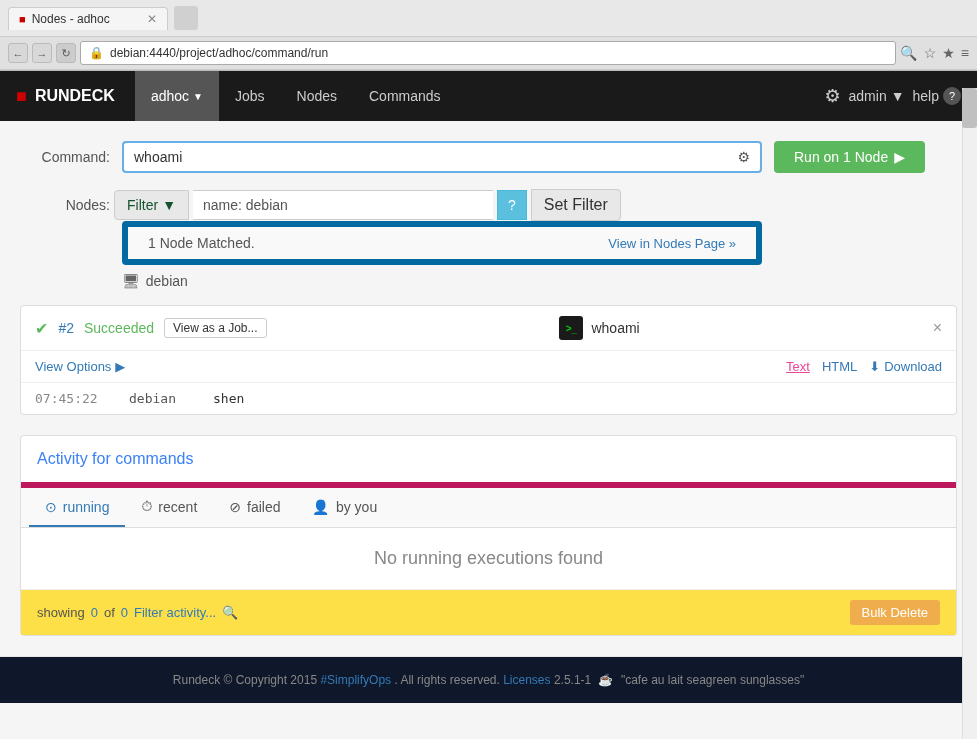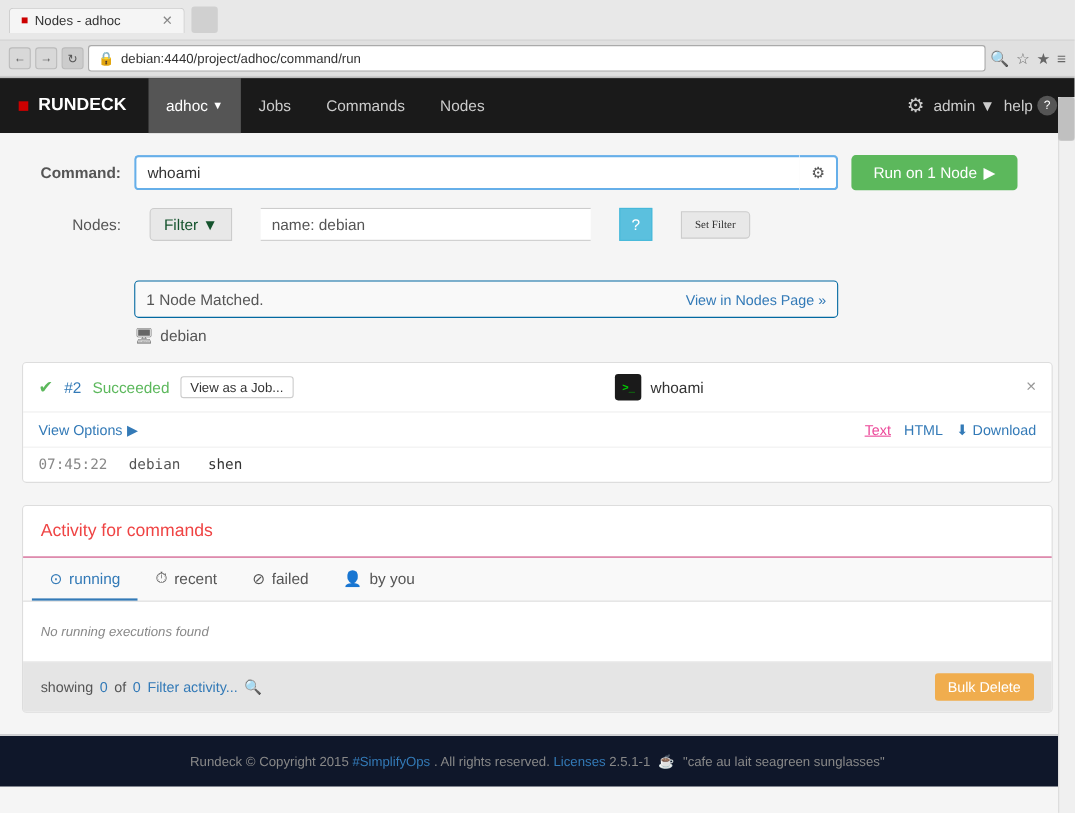--- a/index.html
+++ b/index.html
@@ -36,36 +36,36 @@
     .nav-right { display: flex; align-items: center; gap: 8px; margin-left: auto; }
     .nav-gear { color: #ccc; font-size: 18px; cursor: pointer; }
     .nav-admin { color: #ccc; cursor: pointer; display: flex; align-items: center; gap: 4px; }
     .nav-help { color: #ccc; cursor: pointer; display: flex; align-items: center; gap: 4px; }
 
     
     .main-content { background: #f5f5f5; padding: 20px; }
 
     
     .command-row { display: flex; align-items: center; margin-bottom: 16px; gap: 12px; }
-    .command-label { width: 90px; text-align: right; font-weight: 700; color: #555; font-size: 14px; }
+    .command-label { width: 90px; text-align: right; font-weight: 400; color: #555; font-size: 14px; }
     .command-input-group { display: flex; flex: 1; max-width: 640px; }
     .command-input { flex: 1; border: 2px solid #66afe9; border-right: none; border-radius: 4px 0 0 4px; padding: 6px 10px; font-size: 14px; outline: none; color: #333; }
     .command-settings-btn { background: #fff; border: 2px solid #66afe9; border-left: none; border-radius: 0 4px 4px 0; padding: 6px 10px; cursor: pointer; color: #555; font-size: 14px; }
     .run-btn { background: #5cb85c; color: white; border: none; border-radius: 4px; padding: 8px 20px; font-size: 14px; cursor: pointer; display: flex; align-items: center; gap: 6px; white-space: nowrap; }
 
     
-    .nodes-row { display: flex; align-items: center; gap: 26px; }
+    .nodes-row { display: flex; align-items: center; gap: 4px; }
     .nodes-label { width: 90px; text-align: right; font-weight: 500; color: #555; }
     .filter-btn { background: #e8e8e8; border: 1px solid #ccc; border-radius: 4px 0 0 4px; padding: 6px 12px; cursor: pointer; display: flex; align-items: flex-end; gap: 4px; font-size: 14px; color: #14532d; }
     .filter-input { border: 1px solid #ccc; border-left: none; border-right: none; padding: 6px 10px; font-size: 14px; color: #555; width: 300px; background: white; }
     .filter-help-btn { background: #5bc0de; border: 1px solid #46b8da; color: white; padding: 6px 10px; cursor: pointer; font-size: 14px; }
-    .set-filter-btn { background: #e8e8e8; border: 1px solid #ccc; border-radius: 0 4px 4px 0; padding: 6px 12px; cursor: pointer; font-size: 10px; color: #333; font-family: Liberation Serif, serif; }
-
-    
-    .node-matched-bar { background: #f9f9f9; border: 1px solid #0369a1; border-radius: 4px; max-width: 640px; margin-left: 102px; margin-bottom: 8px; padding: 8px 10px; display: flex; align-items: center; justify-content: space-between; margin-top: 36px; }
+    .set-filter-btn { background: #e8e8e8; border: 1px solid #ccc; border-radius: 0 4px 4px 0; padding: 6px 12px; cursor: pointer; font-size: 16px; color: #333; }
+
+    
+    .node-matched-bar { background: #f9f9f9; border: 6px solid #0369a1; border-radius: 4px; max-width: 640px; margin-left: 102px; margin-bottom: 8px; padding: 8px 20px; display: flex; align-items: center; justify-content: space-between; }
     .node-matched-text { font-size: 14px; color: #555; }
     .view-nodes-link { color: #337ab7; text-decoration: none; font-size: 13px; cursor: pointer; }
 
     .node-item { display: flex; align-items: center; gap: 6px; margin-left: 102px; margin-bottom: 16px; color: #555; font-size: 14px; }
     .node-icon { color: #666; font-size: 14px; }
 
     
     .execution-result { background: white; border: 1px solid #ddd; border-radius: 4px; margin-bottom: 20px; }
     .execution-header { display: flex; align-items: center; padding: 10px 14px; border-bottom: 1px solid #eee; gap: 10px; }
     .success-icon { color: #5cb85c; font-size: 16px; }
@@ -78,40 +78,40 @@
     .close-exec-btn { margin-left: auto; color: #999; cursor: pointer; font-size: 16px; }
 
     .view-options-row { padding: 8px 14px; display: flex; align-items: center; justify-content: space-between; border-bottom: 1px solid #f0f0f0; }
     .view-options-btn { color: #337ab7; cursor: pointer; font-size: 13px; display: flex; align-items: center; gap: 4px; }
     .output-format-btns { display: flex; align-items: center; gap: 12px; }
     .format-btn { color: #337ab7; text-decoration: none; cursor: pointer; font-size: 13px; }
     .format-btn.active { color: #ec4899; text-decoration: underline; }
     .download-btn { color: #337ab7; cursor: pointer; font-size: 13px; display: flex; align-items: center; gap: 4px; }
 
     .exec-output { padding: 8px 14px; }
-    .output-row { display: flex; align-items: center; gap: 12px; font-size: 13px; font-family: monospace; }
+    .output-row { display: flex; align-items: center; gap: 24px; font-size: 13px; font-family: monospace; }
     .output-time { color: #888; min-width: 70px; }
     .output-node { color: #555; min-width: 60px; }
     .output-value { color: #333; font-weight: 500; }
 
     
     .activity-section { background: white; border: 1px solid #ddd; border-radius: 4px; }
-    .activity-title { padding: 14px 16px; font-size: 16px; font-weight: 500; color: #ef4444; border-bottom: 1px solid #be185d; }
+    .activity-title { padding: 14px 16px; font-size: 16px; font-weight: 500; color: #3b82f6; border-bottom: 6px solid #be185d; }
 
     
     .activity-tabs { display: flex; border-bottom: 1px solid #ddd; padding: 0 8px; background: #f9f9f9; }
     .activity-tab { padding: 10px 16px; cursor: pointer; color: #555; font-size: 14px; display: flex; align-items: center; gap: 6px; border-bottom: 2px solid transparent; }
     .activity-tab.active { border-bottom: 2px solid #337ab7; color: #337ab7; font-weight: 500; }
     .tab-icon { font-size: 14px; }
 
     
-    .activity-body { padding: 20px 16px; color: #888; font-size: 12px; text-align: left; font-style: italic; }
-
-    
-    .activity-footer { background: #e5e5e5; border-top: 1px solid #eee; padding: 10px 16px; display: flex; align-items: center; justify-content: space-between; }
+    .activity-body { padding: 20px 16px; color: #888; font-size: 18px; text-align: center; }
+
+    
+    .activity-footer { background: #fde047; border-top: 1px solid #eee; padding: 10px 16px; display: flex; align-items: center; justify-content: space-between; }
     .showing-text { font-size: 13px; color: #555; display: flex; align-items: center; gap: 6px; }
     .showing-link { color: #337ab7; text-decoration: none; cursor: pointer; }
     .filter-link { color: #337ab7; text-decoration: none; cursor: pointer; font-size: 13px; }
     .search-icon-inline { color: #666; font-size: 13px; }
     .bulk-delete-btn { background: #f0ad4e; color: white; border: none; border-radius: 3px; padding: 5px 12px; font-size: 13px; cursor: pointer; margin-left: 19px; }
 
     
     .app-footer { padding: 16px 4px; font-size: 12px; color: #888; background: #0f172a; border-top: 1px solid #e8e8e8; text-align: center; }
     .app-footer a { color: #337ab7; text-decoration: none; }
   </style>
@@ -153,24 +153,24 @@
     </div>
     <div class="nav-menu">
       <a class="nav-item active">
         <span>adhoc</span>
         <span class="dropdown-arrow">▼</span>
       </a>
       <a class="nav-item">
         <span>Jobs</span>
       </a>
       <a class="nav-item">
-        <span>Commands</span>
+        <span>Nodes</span>
       </a>
       <a class="nav-item">
-        <span>Nodes</span>
+        <span>Commands</span>
       </a>
     </div>
     <div class="nav-right">
       <span class="nav-gear">⚙</span>
       <div class="nav-admin">
         <span>admin</span>
         <span>▼</span>
       </div>
       <div class="nav-help">
         <span>help</span>

